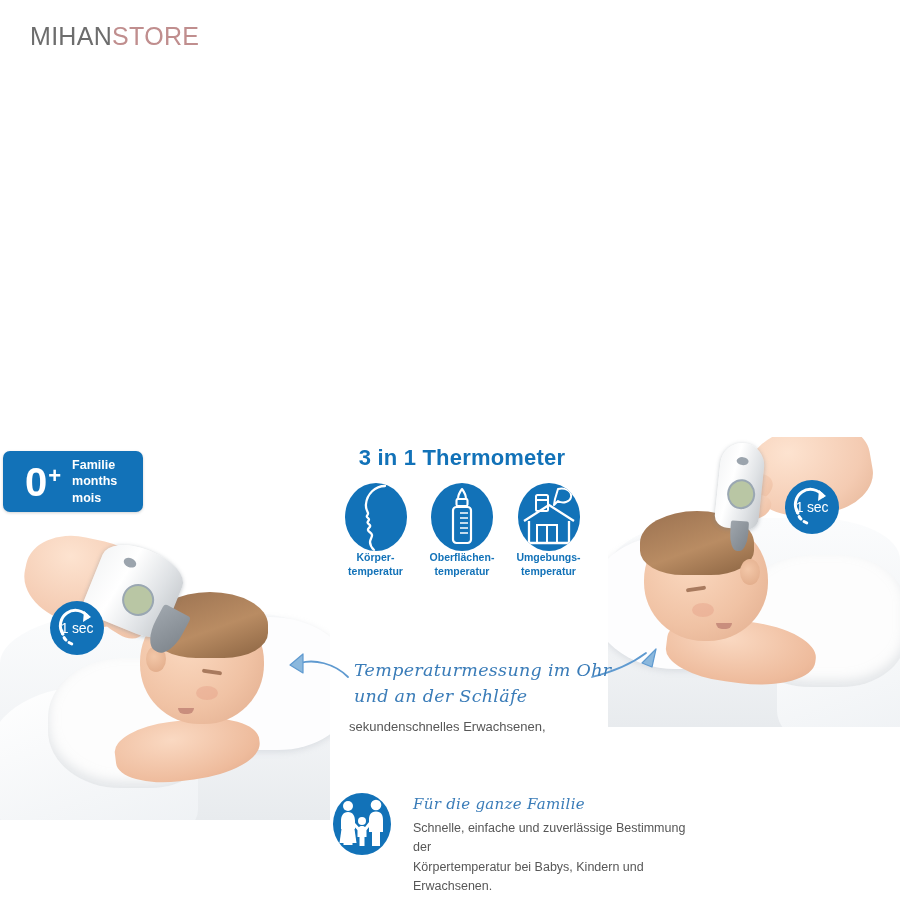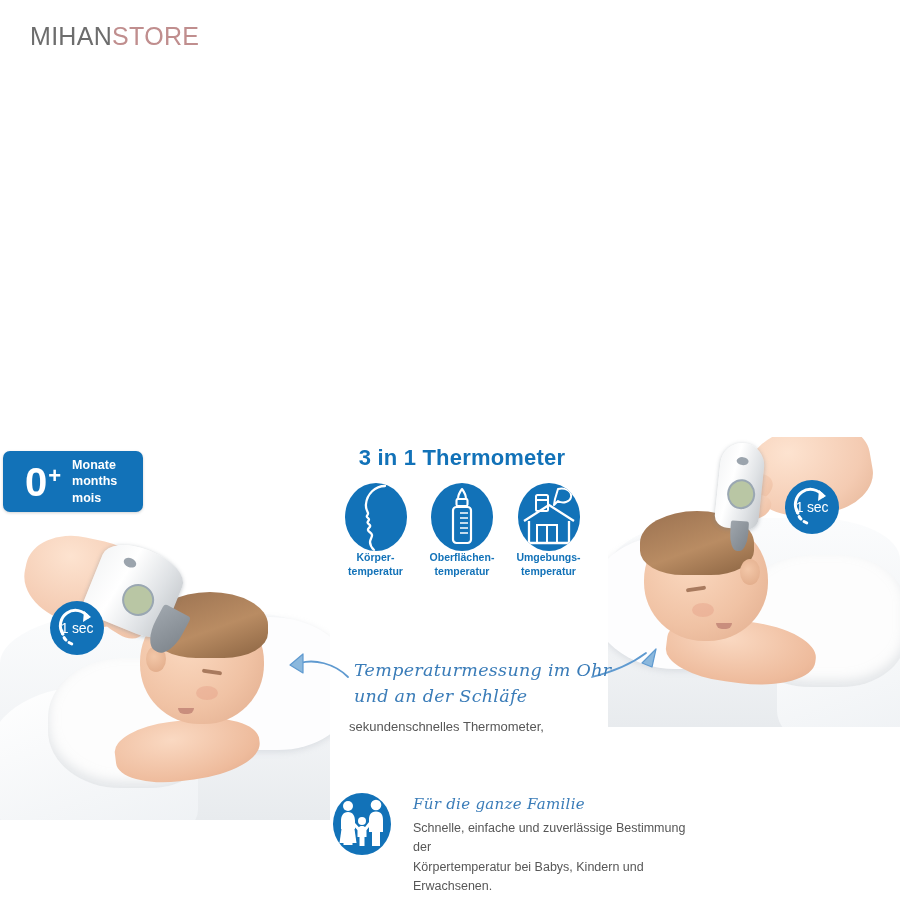--- a/index.html
+++ b/index.html
@@ -170,21 +170,21 @@
         <div class="therm-btn" style="left:16px;top:14px;width:12px;height:8px;"></div>
         <div class="therm-screen" style="left:10px;top:36px;width:24px;height:26px;"></div>
       </div>
       <div class="therm-tip" style="left:122px;top:84px;width:18px;height:30px;transform:rotate(4deg);"></div>
     </div>
 
     <div class="badge0">
       <div class="zero">0</div>
       <div class="plus">+</div>
       <div class="words">
-        <div>Monate</div>
+        <div>Familie</div>
         <div>months</div>
         <div>mois</div>
       </div>
     </div>
 
     <div class="sec sec-left">
       <svg width="54" height="54" viewBox="0 0 54 54">
         <path d="M13 33 A15 15 0 1 1 38 16" fill="none" stroke="#ffffff" stroke-width="3" stroke-linecap="round"></path>
         <path d="M12 30 A15 15 0 0 0 22 43" fill="none" stroke="#ffffff" stroke-width="3" stroke-linecap="round" stroke-dasharray="3 4"></path>
         <path d="M34 10 L41 16 L33 21 Z" fill="#ffffff"></path>
@@ -272,21 +272,21 @@
       <path d="M4 30 C20 26 42 18 58 6" fill="none" stroke="#5f9ad0" stroke-width="1.8" stroke-linecap="round"></path>
       <path d="M54 16 L68 2 L64 20 Z" fill="#8bb8dd" stroke="#5f9ad0" stroke-width="1.2" stroke-linejoin="round"></path>
     </svg>
 
     <div class="script script-1">
       <div>Temperaturmessung im Ohr</div>
       <div>und an der Schläfe</div>
     </div>
 
     <div class="subtext">
-      <div>sekundenschnelles Thermometer,</div>
+      <div>sekundenschnelles Erwachsenen,</div>
     </div>
 
     <div class="family">
       <div class="fam-circ">
         <svg width="58" height="62" viewBox="0 0 58 62">
 
           <circle cx="15" cy="13" r="5" fill="#ffffff"></circle>
           <path d="M15 19 C10 19 8 23 8 28 L8 36 L10.5 36 L10.5 52 L19.5 52 L19.5 36 L22 36 L22 28 C22 23 20 19 15 19 Z" fill="#ffffff"></path>
           <path d="M8.5 36 L21.5 36 L23.5 50 L6.5 50 Z" fill="#ffffff"></path>
 

